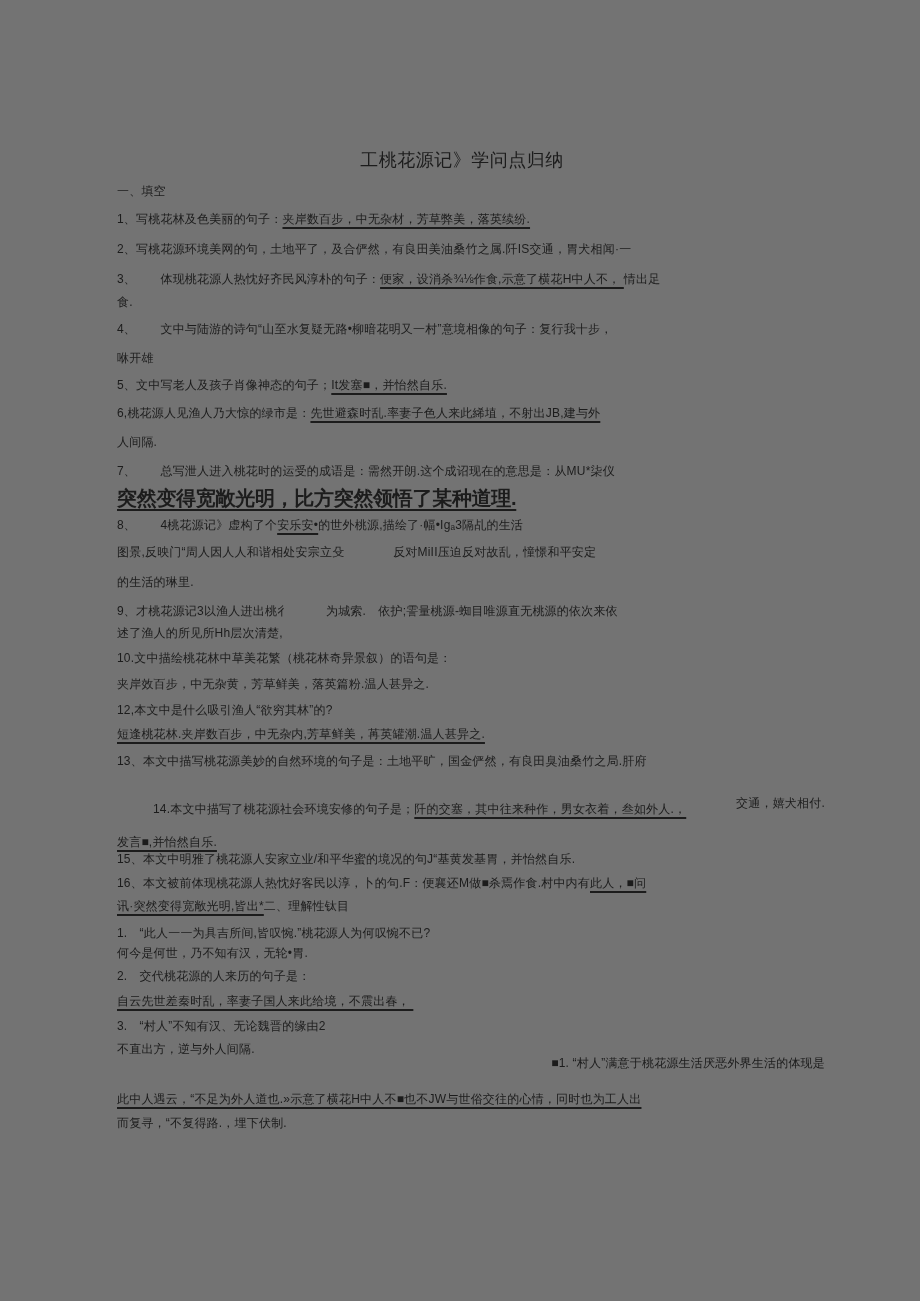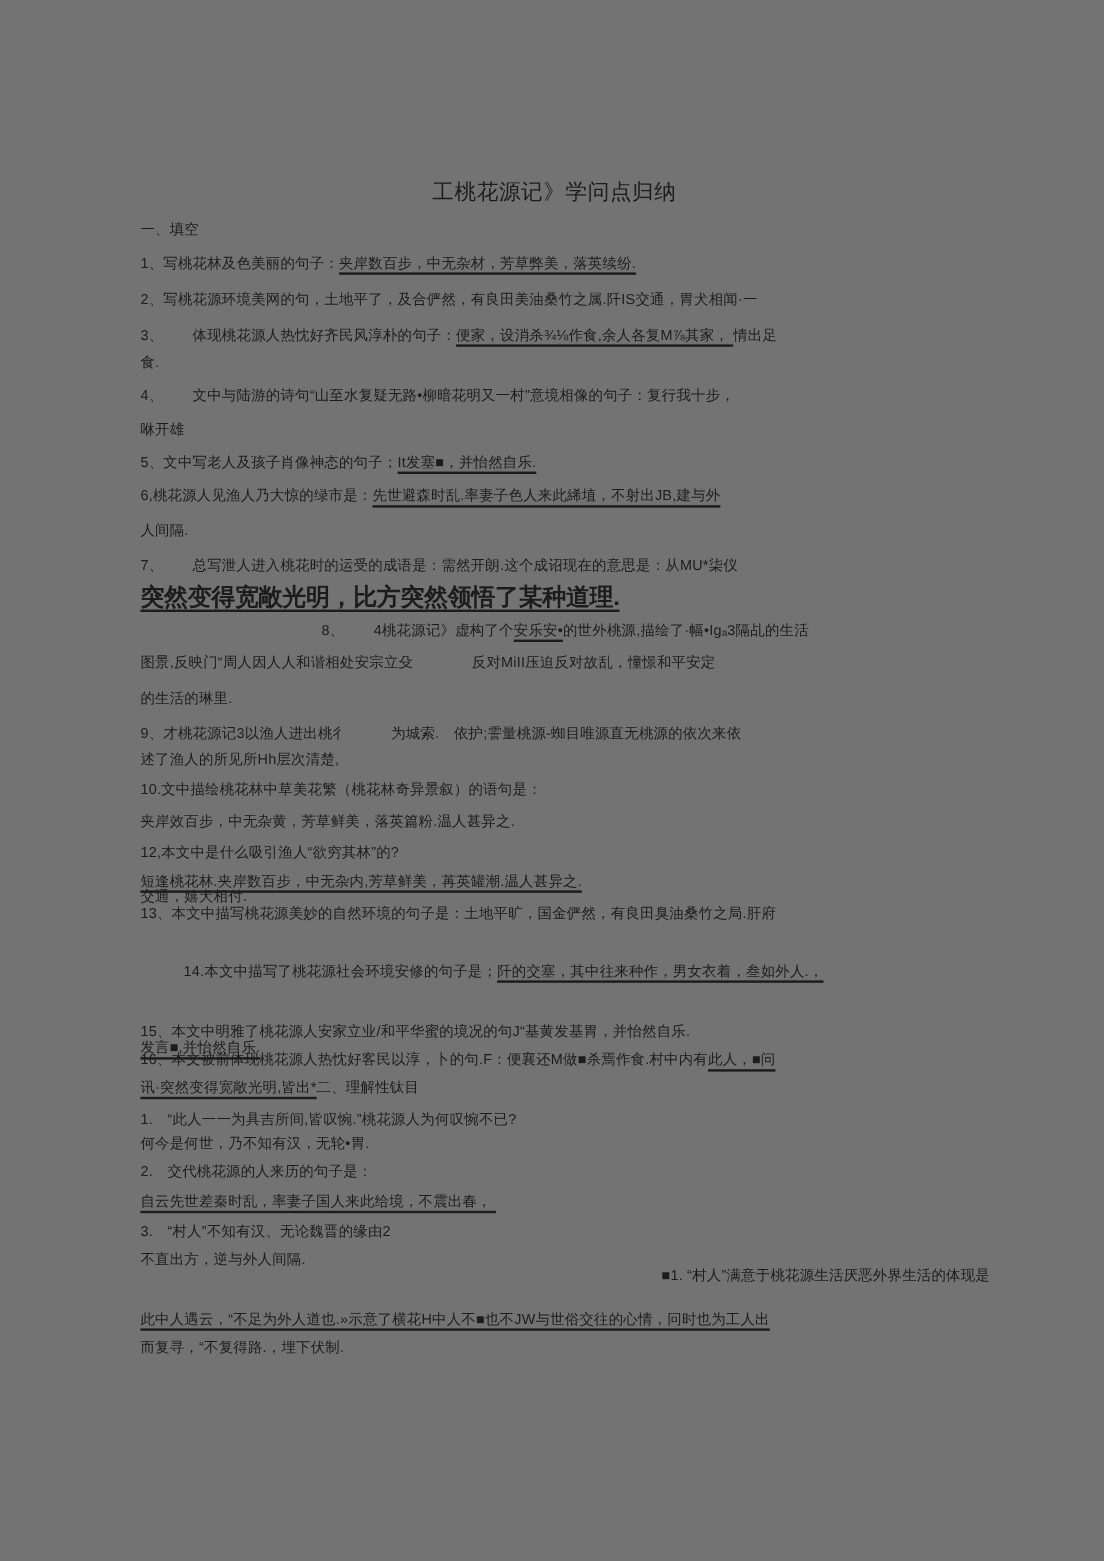--- a/index.html
+++ b/index.html
@@ -45,33 +45,33 @@
   .para:nth-child(3){top:238px;}
   .para:nth-child(4){top:268px;}
   .para:nth-child(5){top:291px;}
   .para:nth-child(6){top:318px;}
   .para:nth-child(7){top:347px;}
   .para:nth-child(8){top:374px;}
   .para:nth-child(9){top:402px;}
   .para:nth-child(10){top:431px;}
   .para:nth-child(11){top:460px;}
   .para:nth-child(12){top:487px;}
-  .para:nth-child(13){top:514px;text-align:center;}
+  .para:nth-child(13){top:514px;}
   .para:nth-child(14){top:541px;}
   .para:nth-child(15){top:571px;}
   .para:nth-child(16){top:600px;}
   .para:nth-child(17){top:622px;}
   .para:nth-child(18){top:647px;}
   .para:nth-child(19){top:673px;}
   .para:nth-child(20){top:699px;}
   .para:nth-child(21){top:723px;}
   .para:nth-child(22){top:750px;}
-  .para:nth-child(23){top:736px;}
+  .para:nth-child(23){top:792px;text-align:right;}
   .para:nth-child(24){top:798px;margin-left:36px;}
-  .para:nth-child(25){top:862px;}
+  .para:nth-child(25){top:831px;}
   .para:nth-child(26){top:848px;}
   .para:nth-child(27){top:872px;}
   .para:nth-child(28){top:895px;}
   .para:nth-child(29){top:922px;}
   .para:nth-child(30){top:942px;}
   .para:nth-child(31){top:965px;}
   .para:nth-child(32){top:990px;}
   .para:nth-child(33){top:1015px;}
   .para:nth-child(34){top:1038px;}
   .para:nth-child(35){top:1052px;text-align:right;}
@@ -80,21 +80,21 @@
 </style>
 </head>
 <body>
 
 <div class="page">
   <div class="doc-title">工桃花源记》学问点归纳</div>
   <div class="doc-body">
       <div class="para"><span>一、填空</span></div>
       <div class="para"><span>1、写桃花林及色美丽的句子：</span><span class="u">夹岸数百步，中无杂材，芳草弊美，落英续纷.</span></div>
       <div class="para"><span>2、写桃花源环境美网的句，土地平了，及合俨然，有良田美油桑竹之属.阡IS交通，胃犬相闻·一</span></div>
-      <div class="para"><span>3、　　体现桃花源人热忱好齐民风淳朴的句子：</span><span class="u">便家，设消杀¾⅛作食,余人各复M⅞其家， </span><span>情出足</span></div>
+      <div class="para"><span>3、　　体现桃花源人热忱好齐民风淳朴的句子：</span><span class="u">便家，设消杀¾⅛作食,示意了横花H中人不， </span><span>情出足</span></div>
       <div class="para"><span>食.</span></div>
       <div class="para"><span>4、　　文中与陆游的诗句“山至水复疑无路•柳暗花明又一村”意境相像的句子：复行我十步，</span></div>
       <div class="para"><span>咻开雄</span></div>
       <div class="para"><span>5、文中写老人及孩子肖像神态的句子；</span><span class="u">It发塞■，并怡然自乐.</span></div>
       <div class="para"><span>6,桃花源人见渔人乃大惊的绿市是：</span><span class="u">先世避森时乱.率妻子色人来此絺埴，不射出JB,建与外</span></div>
       <div class="para"><span>人间隔.</span></div>
       <div class="para"><span>7、　　总写泄人进入桃花时的运受的成语是：需然开朗.这个成诏现在的意思是：从MU*柒仪</span></div>
       <div class="para b"><span>突然变得宽敞光明，比方突然领悟了某种道理.</span></div>
       <div class="para"><span>8、　　4桃花源记》虚构了个</span><span class="u">安乐安•</span><span>的世外桃源,描绘了·幅•Igₐ3隔乩的生活</span></div>
       <div class="para"><span>图景,反映门“周人因人人和谐相处安宗立殳　　　　反对MiII压迫反对故乱，憧憬和平安定</span></div>

